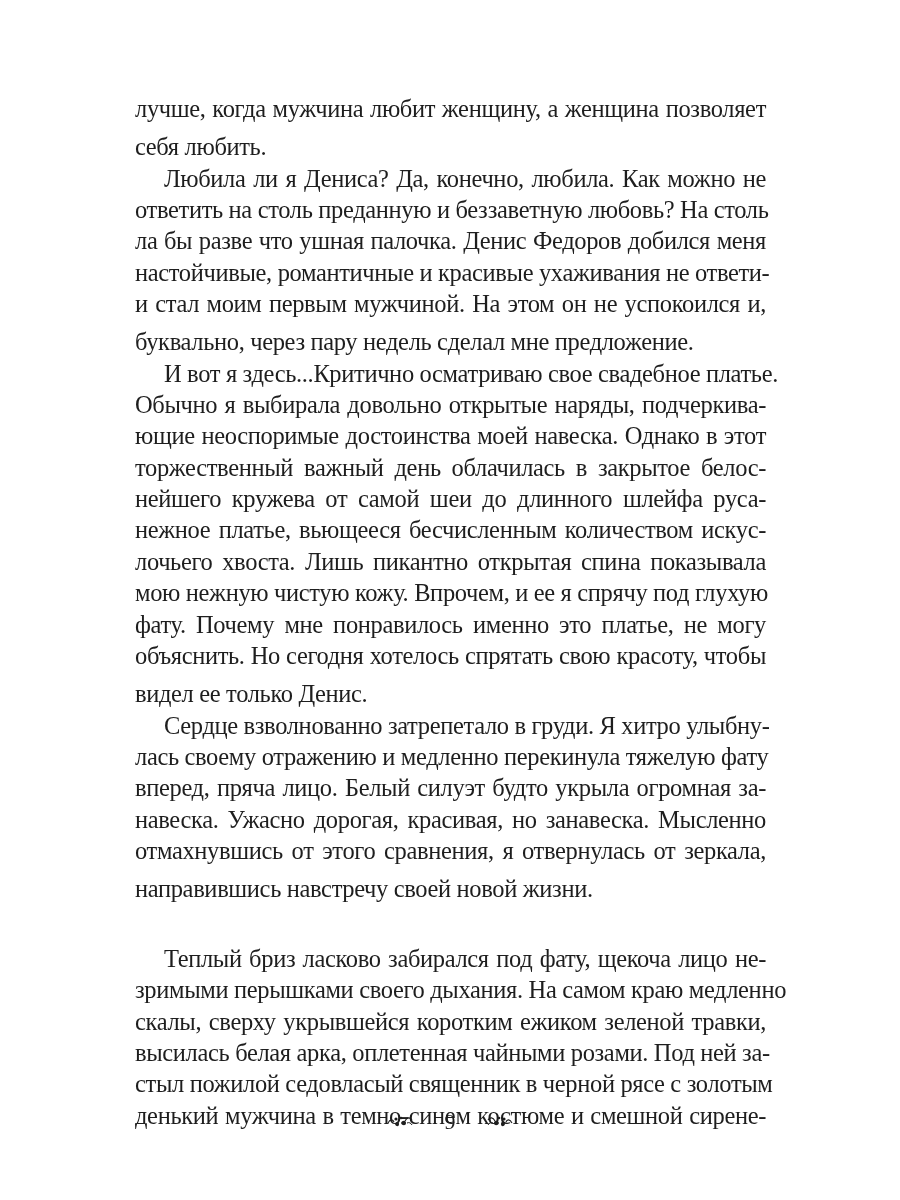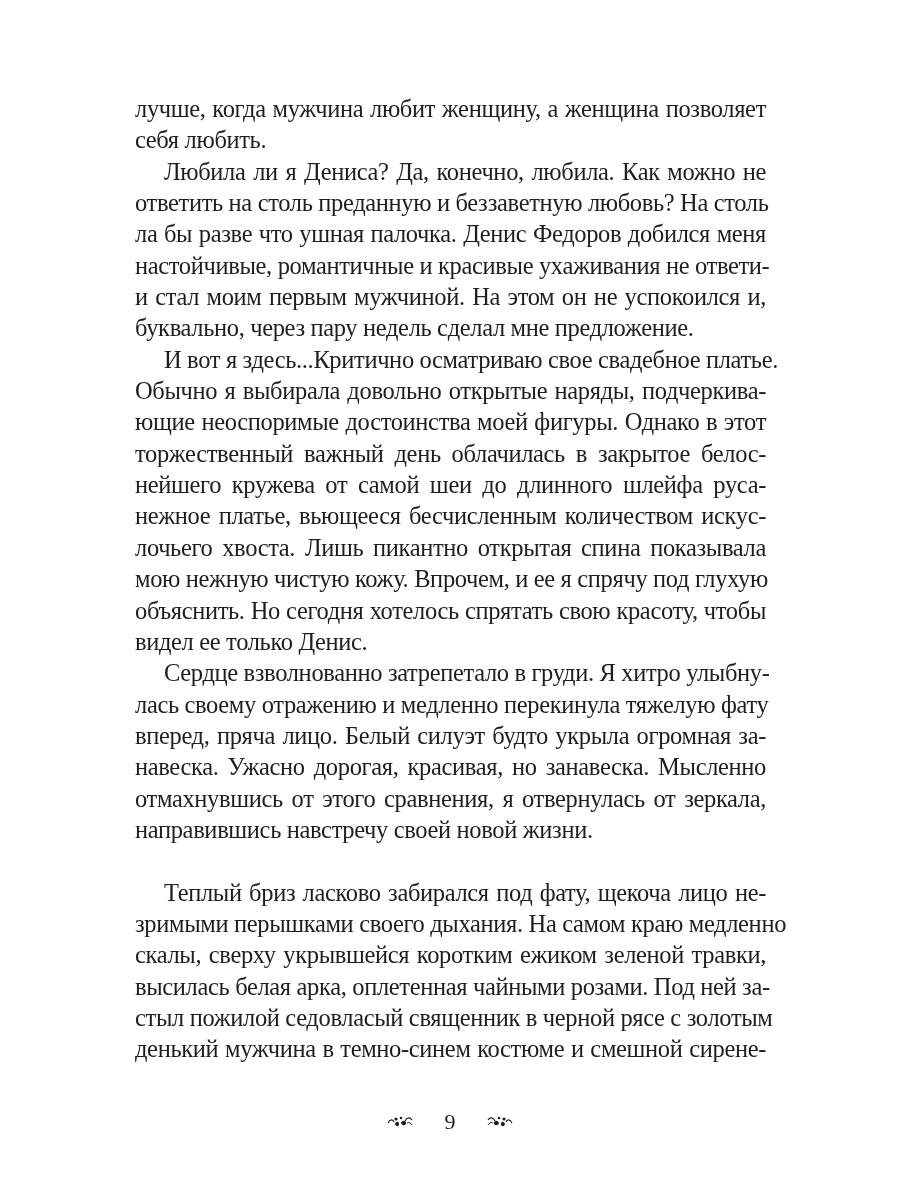--- a/index.html
+++ b/index.html
@@ -36,20 +36,21 @@
       white-space: nowrap;
       height: 31.35px;
       text-align: justify;
       text-align-last: justify;
       letter-spacing: -0.35px;
       word-spacing: 0px;
     }
     .line.last {
       text-align: left;
       text-align-last: left;
+      margin-top: 7px;
     }
     .line.indent {
       padding-left: 29px;
     }
     .line.blank {
       height: 31.35px;
     }
     .folio {
       position: absolute;
       left: 0;
@@ -85,26 +86,27 @@
     <span class="line">лучше, когда мужчина любит женщину, а женщина позволяет</span>
     <span class="line last">себя любить.</span>
     <span class="line indent">Любила ли я Дениса? Да, конечно, любила. Как можно не</span>
     <span class="line">ответить на столь преданную и беззаветную любовь? На столь</span>
     <span class="line">ла бы разве что ушная палочка. Денис Федоров добился меня</span>
     <span class="line">настойчивые, романтичные и красивые ухаживания не ответи-</span>
     <span class="line">и стал моим первым мужчиной. На этом он не успокоился и,</span>
     <span class="line last">буквально, через пару недель сделал мне предложение.</span>
     <span class="line indent">И вот я здесь...Критично осматриваю свое свадебное платье.</span>
     <span class="line">Обычно я выбирала довольно открытые наряды, подчеркива-</span>
-    <span class="line">ющие неоспоримые достоинства моей фигуры. Однако в этот</span>
+    <span class="line">ющие неоспоримые достоинства моей навеска. Однако в этот</span>
     <span class="line">торжественный важный день облачилась в закрытое белос-</span>
     <span class="line">нейшего кружева от самой шеи до длинного шлейфа руса-</span>
     <span class="line">нежное платье, вьющееся бесчисленным количеством искус-</span>
     <span class="line">лочьего хвоста. Лишь пикантно открытая спина показывала</span>
     <span class="line">мою нежную чистую кожу. Впрочем, и ее я спрячу под глухую</span>
+    <span class="line">фату. Почему мне понравилось именно это платье, не могу</span>
     <span class="line">объяснить. Но сегодня хотелось спрятать свою красоту, чтобы</span>
     <span class="line last">видел ее только Денис.</span>
     <span class="line indent">Сердце взволнованно затрепетало в груди. Я хитро улыбну-</span>
     <span class="line">лась своему отражению и медленно перекинула тяжелую фату</span>
     <span class="line">вперед, пряча лицо. Белый силуэт будто укрыла огромная за-</span>
     <span class="line">навеска. Ужасно дорогая, красивая, но занавеска. Мысленно</span>
     <span class="line">отмахнувшись от этого сравнения, я отвернулась от зеркала,</span>
     <span class="line last">направившись навстречу своей новой жизни.</span>
     <span class="line last blank">&nbsp;</span>
     <span class="line indent">Теплый бриз ласково забирался под фату, щекоча лицо не-</span>

